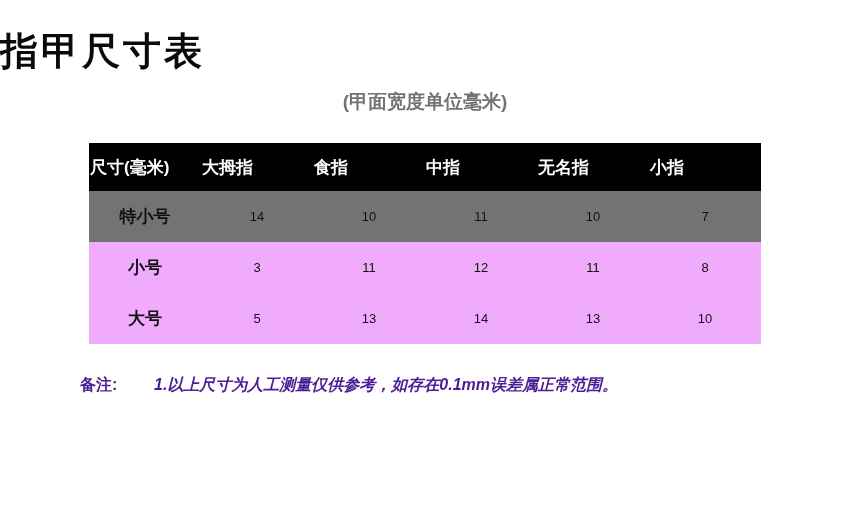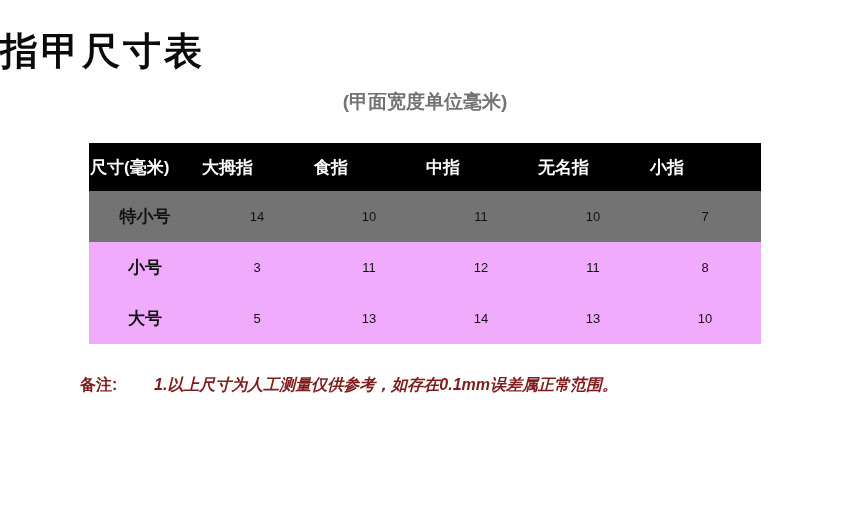--- a/index.html
+++ b/index.html
@@ -69,21 +69,21 @@
   }
   table.size-table tbody tr.even-row {
     background: #f0abfc;
   }
   .notes {
     width: 690px;
     margin: 26px auto 0 auto;
     font-size: 16px;
     font-weight: bold;
     line-height: 30px;
-    color: #7f1d1d;
+    color: #4c1d95;
   }
   .note-line {
     display: flex;
     align-items: flex-start;
   }
   .note-label {
     width: 74px;
     flex: 0 0 74px;
   }
   .note-text {

